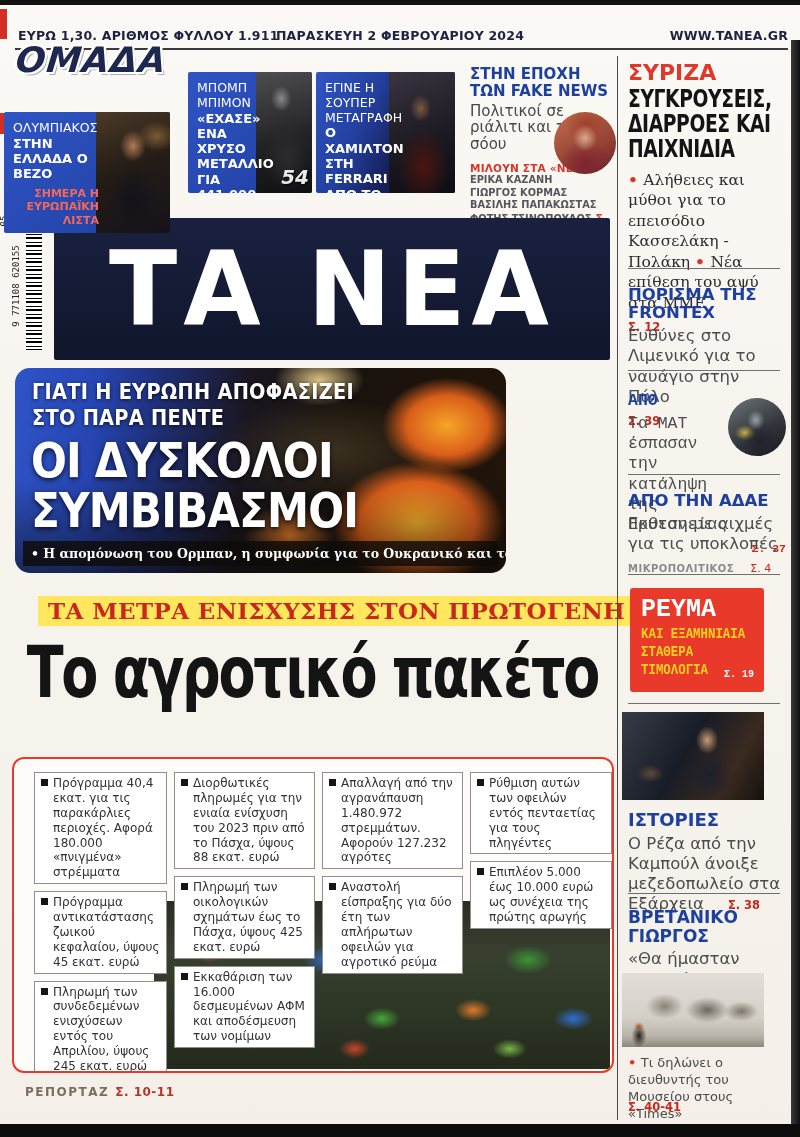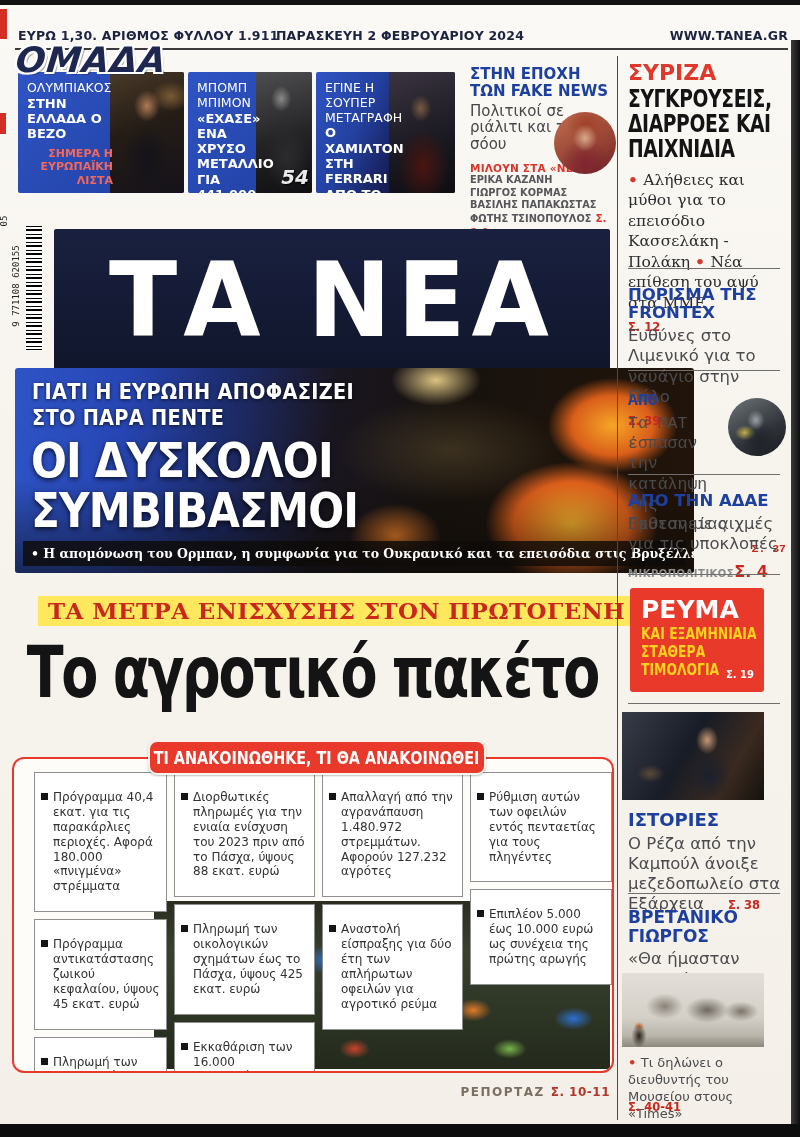--- a/index.html
+++ b/index.html
@@ -27,21 +27,21 @@
          letter-spacing:1px;z-index:5;transform:skewX(-6deg);
          text-shadow:-2px -2px 0 #fff,2px -2px 0 #fff,-2px 2px 0 #fff,2px 2px 0 #fff,3px 3px 0 rgba(30,36,70,.35);}
 
   
   .promo{top:72px;height:121px;background:linear-gradient(135deg,#2f54c4 0,#2445ab 70%,#1d3a97 100%);
          border-radius:2px;overflow:hidden;color:#fff;z-index:2;}
   .promo .txt{position:absolute;left:9px;top:9px;z-index:2;line-height:1.18;}
   .p-top{font-size:12.5px;font-weight:400;}
   .p-title{font-size:13px;font-weight:800;}
   .p-sub{font-size:11px;font-weight:800;color:#f4685a;margin-top:5px;line-height:1.25;text-align:right;}
-  .promo1{left:18px;width:166px;}
+  .promo1{left:4px;width:166px;margin-top:40px;}
   .promo1 .photo{position:absolute;right:0;top:0;width:74px;height:100%;
       background:radial-gradient(18px 22px at 50% 28%,#b07b54,rgba(0,0,0,0) 72%),
                  radial-gradient(30px 42px at 50% 72%,#14131a,rgba(0,0,0,0) 80%),
                  radial-gradient(26px 20px at 82% 20%,#7a5a33,rgba(0,0,0,0) 75%),
                  linear-gradient(160deg,#4a3a28 0,#241c16 45%,#15121a 100%);}
   .promo2{left:188px;width:124px;}
   .promo2 .photo{position:absolute;right:0;top:0;width:56px;height:100%;
       background:radial-gradient(14px 18px at 45% 22%,#8a8a8a,rgba(0,0,0,0) 72%),
                  radial-gradient(26px 40px at 55% 70%,#2c2c2e,rgba(0,0,0,0) 85%),
                  linear-gradient(165deg,#4e4e50 0,#232325 55%,#101012 100%);}
@@ -60,31 +60,31 @@
   .fk-label{font-size:10.5px;font-weight:800;color:#d9352a;margin-top:9px;letter-spacing:.2px;}
   .fk-name{font-size:9.8px;font-weight:700;color:#55555a;line-height:1.3;}
   .fk-page{font-size:10.5px;font-weight:800;color:#d9352a;margin-left:4px;}
   .fk-photo{position:absolute;right:-4px;top:46px;width:62px;height:62px;border-radius:50%;
       background:radial-gradient(16px 18px at 50% 42%,#d8a98a,rgba(0,0,0,0) 75%),
                  radial-gradient(26px 22px at 52% 20%,#a0402a,rgba(0,0,0,0) 80%),
                  radial-gradient(30px 30px at 50% 85%,#7e2430,rgba(0,0,0,0) 85%),
                  linear-gradient(150deg,#c2704f,#8e3a30 70%,#5e2026 100%);}
 
   
-  .mast{left:54px;top:229px;width:556px;height:142px;background:linear-gradient(180deg,#1a2140 0,#141a33 60%,#10162b 100%);
+  .mast{left:54px;top:218px;width:556px;height:142px;background:linear-gradient(180deg,#1a2140 0,#141a33 60%,#10162b 100%);
         border-radius:2px;display:flex;align-items:center;justify-content:center;}
   .mast-title{color:#fff;font-size:100px;font-weight:800;letter-spacing:6px;transform:scaleY(1.04);}
   .bars{left:26px;top:226px;width:16px;height:124px;
         background:repeating-linear-gradient(180deg,#000 0 1.5px,#fff 1.5px 3.5px,#000 3.5px 5.5px,#fff 5.5px 8px);}
   .bnum{left:-49px;top:281px;width:130px;text-align:center;transform:rotate(-90deg);
         font-size:9px;color:#222;font-family:"DejaVu Sans Mono",monospace;}
   .btop{left:-1px;top:216px;font-size:9px;color:#222;transform:rotate(-90deg);font-family:"DejaVu Sans Mono",monospace;}
 
   
-  .lead{left:15px;top:368px;width:679px;height:205px;border-radius:3px;overflow:hidden;
+  .lead{left:15px;top:368px;width:491px;height:205px;border-radius:15px;overflow:hidden;
      background:
        radial-gradient(60px 34px at 62% 6%,rgba(255,226,150,.85),rgba(0,0,0,0) 75%),
        radial-gradient(90px 66px at 88% 28%,#f7a527,#d95e1a 45%,rgba(120,30,5,0) 72%),
        radial-gradient(120px 86px at 82% 76%,#ffb92e,#e2611c 48%,rgba(0,0,0,0) 72%),
        radial-gradient(66px 46px at 56% 82%,#ef7f27,rgba(0,0,0,0) 70%),
        radial-gradient(150px 70px at 64% 40%,rgba(90,74,46,.55),rgba(0,0,0,0) 75%),
        linear-gradient(97deg,#2e54c6 0,#2746b4 16%,#1d2d71 30%,#1a1620 46%,#17120e 62%,#221409 100%);}
   .lead-shade{position:absolute;left:0;bottom:0;width:100%;height:46%;
        background:linear-gradient(180deg,rgba(0,0,0,0),rgba(10,8,6,.55));}
   .lead-k{position:absolute;left:17px;color:#fff;font-weight:700;font-size:21px;letter-spacing:.3px;
@@ -123,49 +123,49 @@
        radial-gradient(22px 14px at 44% 88%,#c8442c,rgba(0,0,0,0) 70%),
        radial-gradient(24px 14px at 78% 88%,#77b54a,rgba(0,0,0,0) 70%),
        linear-gradient(180deg,#2a2d20 0,#384030 30%,#2c3424 70%,#232a1c 100%);}
   .flag{position:absolute;left:56%;top:14%;width:24px;height:15px;transform:rotate(-7deg);
        background:repeating-linear-gradient(180deg,#2f6fd0 0 3px,#fff 3px 6px);box-shadow:0 0 3px rgba(0,0,0,.5);}
   .agro-col{position:absolute;display:flex;flex-direction:column;gap:7px;z-index:3;}
   .c1{left:20px;top:13px;width:133px;}
   .c2{left:160px;top:13px;width:141px;}
   .c3{left:308px;top:13px;width:141px;}
   .c4{left:456px;top:13px;width:142px;}
-  .agro-item{background:#fff;border:1px solid #8f8f8f;padding:17px 6px;display:flex;gap:5px;
+  .agro-item{background:#fff;border:1px solid #8f8f8f;padding:3px 6px;display:flex;gap:5px;
        font-size:12px;line-height:1.24;color:#323234;}
   .sq{width:7px;height:7px;background:#141414;margin-top:3px;flex-shrink:0;}
-  .reportaz{left:15px;top:1085px;width:595px;text-align:right;font-size:12px;letter-spacing:1.5px;
+  .reportaz{left:25px;top:1085px;width:595px;text-align:left;font-size:12px;letter-spacing:1.5px;
        color:#7a6f60;font-weight:700;}
   .reportaz .pg2{color:#b5342a;font-weight:800;letter-spacing:.5px;margin-left:6px;}
 
   
   .vline{left:617px;top:56px;width:1px;height:1064px;background:#4a4a4a;}
   .sb{left:628px;width:158px;}
   .sep{left:628px;width:152px;height:1px;background:#6f6f6f;}
   .kr{color:#e0392b;font-weight:800;font-size:22px;}
   .kb{color:#1d3f9e;font-weight:800;font-size:16.5px;line-height:1.1;}
   .sb-head{width:205px;transform:scaleX(.78);transform-origin:left top;font-size:24px;font-weight:900;
        color:#141414;line-height:1.04;letter-spacing:-.5px;margin-top:2px;}
   .sb-serif{font-family:"DejaVu Serif","Liberation Serif",serif;font-size:15.5px;color:#2c2c2e;
        line-height:1.32;margin-top:8px;}
   .rb::before{content:"• ";color:#d9352a;font-weight:700;}
   .pg{color:#c8281d;font-weight:800;font-size:11.5px;margin-top:7px;}
   .sb-body{font-size:16.5px;color:#4b4b4e;line-height:1.22;margin-top:4px;}
   .note{font-size:10px;color:#8a8a8c;letter-spacing:.5px;margin-top:8px;font-weight:700;}
-  .note .pgn{color:#c8281d;font-weight:700;font-size:16px;letter-spacing:0;margin-left:0;}
+  .note .pgn{color:#c8281d;font-weight:400;font-size:11px;letter-spacing:0;margin-left:16px;}
   .circ{position:absolute;right:0;top:6px;width:58px;height:58px;border-radius:50%;
      background:radial-gradient(12px 14px at 48% 38%,#9aa0a6,rgba(0,0,0,0) 72%),
                 radial-gradient(20px 24px at 55% 75%,#20242a,rgba(0,0,0,0) 85%),
                 radial-gradient(14px 10px at 30% 60%,#c8b24a,rgba(0,0,0,0) 75%),
                 linear-gradient(150deg,#6e7478 0,#30343a 60%,#17191d 100%);}
   .power{left:630px;top:588px;width:134px;height:104px;background:#e8392b;border-radius:3px;
-       padding:9px 8px 0 11px;box-sizing:border-box;}
+       padding:9px 8px 0 11px;box-sizing:border-box;font-family:Liberation Mono, monospace;}
   .pw1{color:#fff;font-size:25px;font-weight:800;line-height:1;}
   .pw2{width:150px;transform:scaleX(.8);transform-origin:left top;color:#ffd21e;font-size:15.5px;
        font-weight:800;line-height:1.15;margin-top:4px;}
   .pwp{position:absolute;right:10px;bottom:12px;color:#fff;font-size:10px;font-weight:800;}
   .ph-tav{left:622px;top:712px;width:142px;height:88px;
      background:radial-gradient(16px 20px at 60% 32%,#c79a74,rgba(0,0,0,0) 70%),
                 radial-gradient(26px 30px at 62% 72%,#1c202c,rgba(0,0,0,0) 85%),
                 radial-gradient(18px 12px at 20% 70%,#5a4a38,rgba(0,0,0,0) 75%),
                 linear-gradient(120deg,#383c48 0,#181c26 45%,#3a2a20 75%,#15110d 100%);}
   .ph-mus{left:622px;top:973px;width:142px;height:74px;
@@ -247,23 +247,20 @@
     <div class="lead-k lead-k2">ΣΤΟ ΠΑΡΑ ΠΕΝΤΕ</div>
     <div class="lead-h lead-h1">ΟΙ ΔΥΣΚΟΛΟΙ</div>
     <div class="lead-h lead-h2">ΣΥΜΒΙΒΑΣΜΟΙ</div>
     <div class="lead-cap">
       <span>• Η απομόνωση του Ορμπαν, η συμφωνία για το Ουκρανικό και τα επεισόδια στις Βρυξέλλες</span>
     </div>
   </div>
 
   <div class="abs agro-kicker">ΤΑ ΜΕΤΡΑ ΕΝΙΣΧΥΣΗΣ ΣΤΟΝ ΠΡΩΤΟΓΕΝΗ ΤΟΜΕΑ</div>
   <div class="abs agro-head">Το αγροτικό πακέτο</div>
-  <div class="abs band">
-    <span>ΤΙ ΑΝΑΚΟΙΝΩΘΗΚΕ, ΤΙ ΘΑ ΑΝΑΚΟΙΝΩΘΕΙ</span>
-  </div>
 
   <div class="abs agro-box">
     <div class="tractors">
       <div class="flag"></div>
     </div>
     <div class="agro-col c1">
       <div class="agro-item">
           <span class="sq"></span>
           <span>Πρόγραμμα 40,4 εκατ. για τις παρακάρλιες περιοχές. Αφορά 180.000 «πνιγμένα» στρέμματα</span>
         </div>

